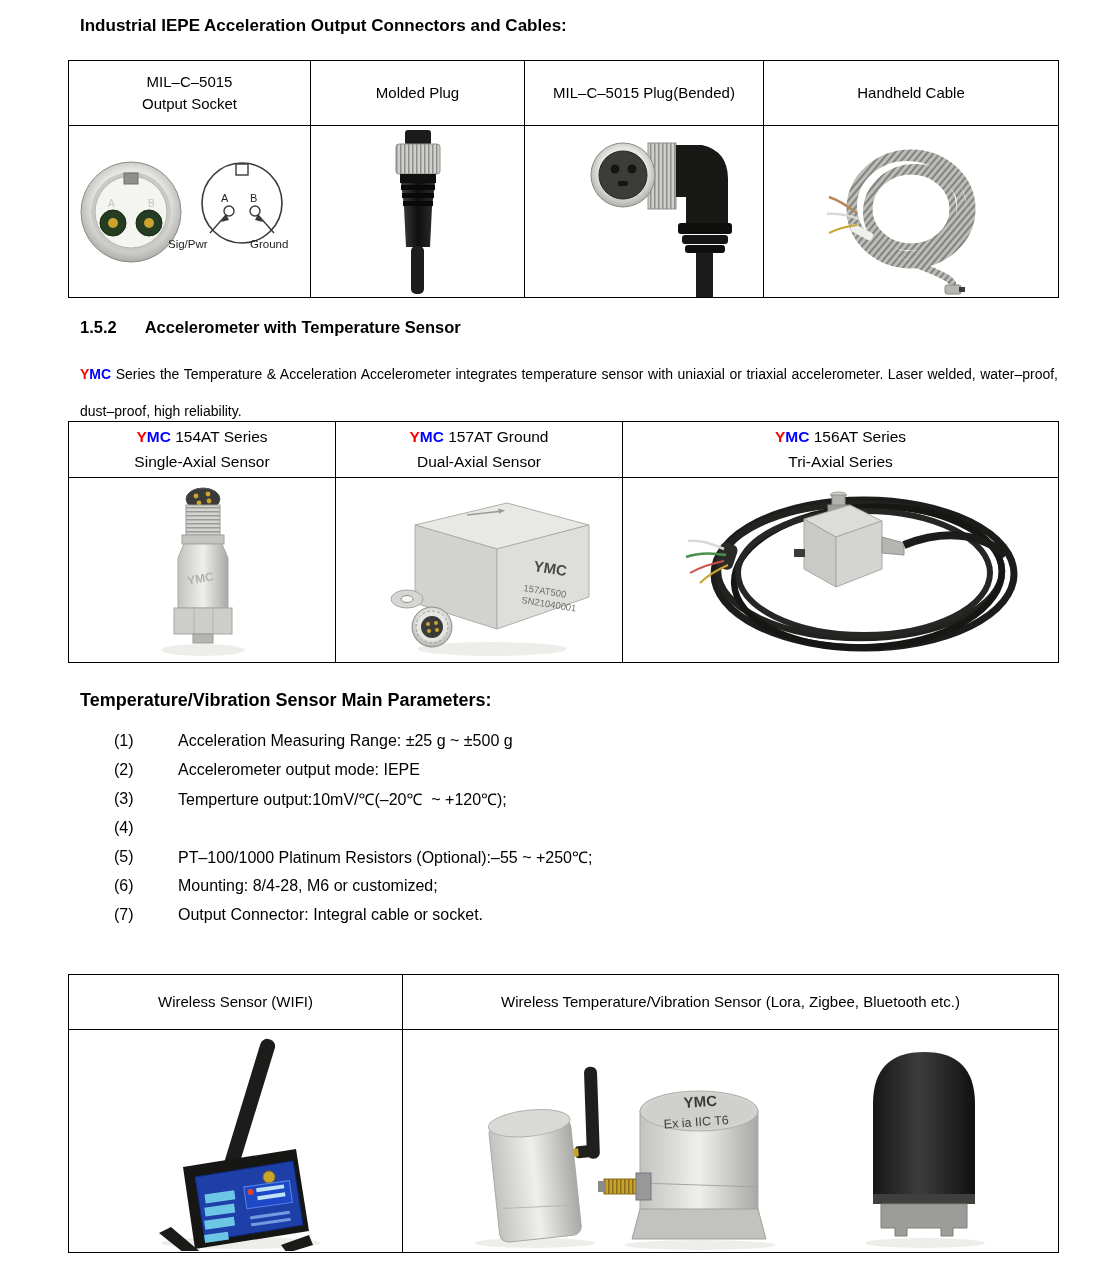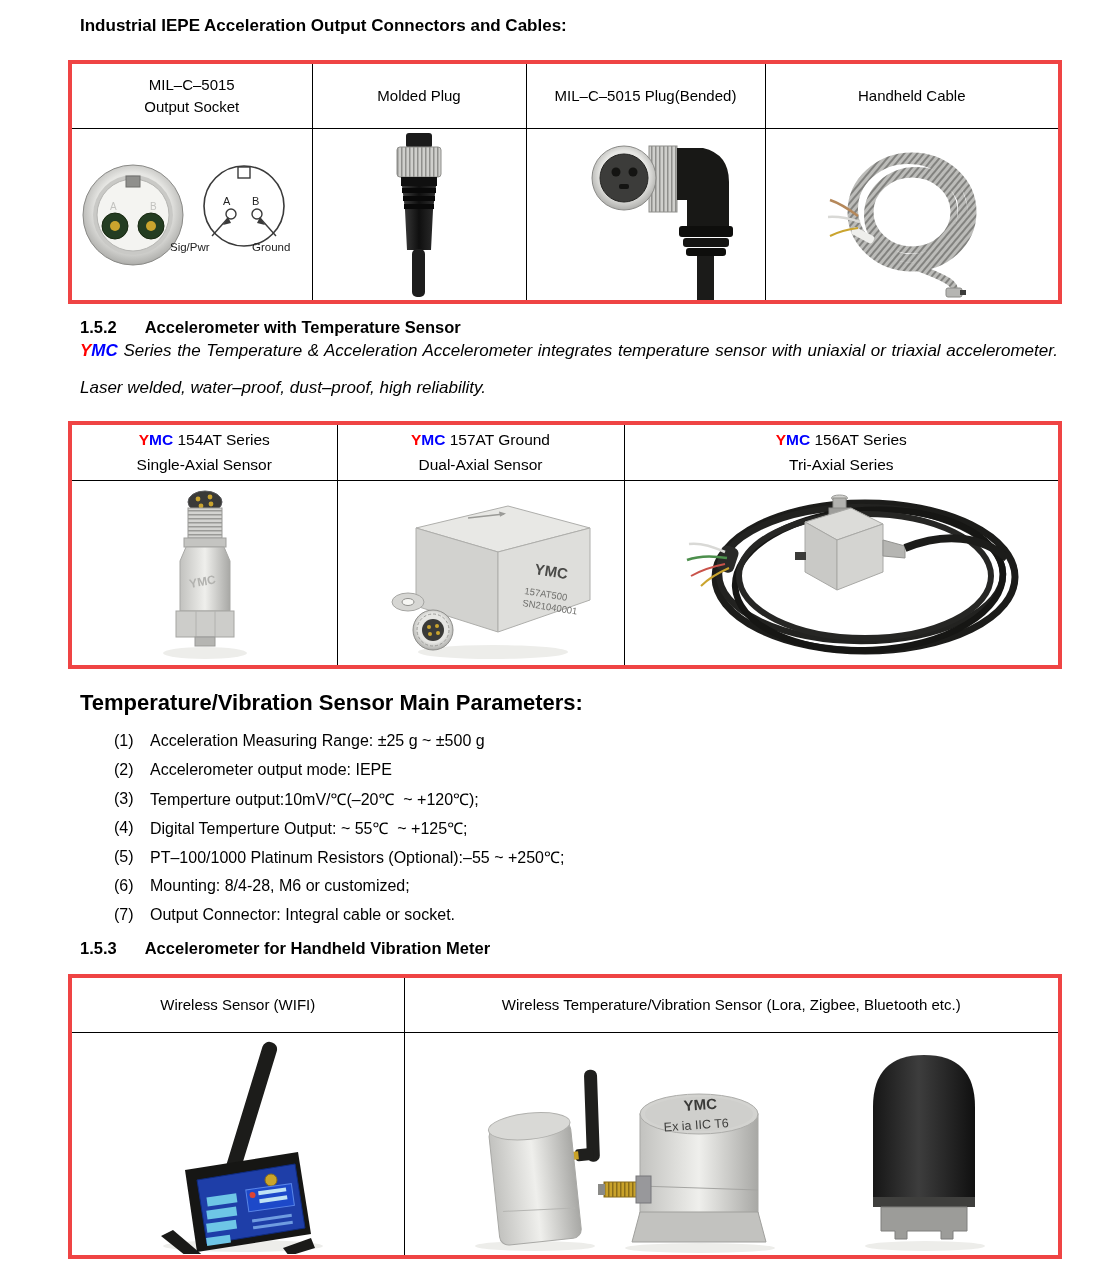--- a/index.html
+++ b/index.html
@@ -1,36 +1,36 @@
 <!DOCTYPE html>
 <html><head>
 <meta charset="utf-8">
 <style>
   html,body{margin:0;padding:0;background:#fff;}
   .page{position:relative;width:1102px;height:1264px;background:#ffffff;
         font-family:"Liberation Sans", sans-serif;color:#000;overflow:hidden;}
   .doc-title{position:absolute;left:80px;top:16px;font-size:17px;font-weight:bold;}
   .sec-head{position:absolute;left:80px;font-size:16.5px;font-weight:bold;}
   .sec-num{display:inline-block;margin-right:28px;}
-  .para{position:absolute;left:80px;top:332px;width:978px;font-size:17px;
-        line-height:37px;text-align:justify;font-style:italic;}
+  .para{position:absolute;left:80px;top:356px;width:978px;font-size:14px;
+        line-height:37px;text-align:justify;}
   .brand-y{font-weight:bold;color:#ff0000;}
   .brand-mc{font-weight:bold;color:#0000ff;}
   table.doc{border-collapse:collapse;table-layout:fixed;position:absolute;left:68px;}
-  table.doc{border:4px solid #ef4444;}
+  table.doc{border:1px solid #ef4444;}
   table.doc td{border:1px solid #000;padding:0;text-align:center;vertical-align:middle;}
   td.hdr{font-size:15px;line-height:1.45;white-space:pre-line;}
   td.hdr2 div{font-size:15.5px;line-height:1.55;}
   td.img-cell{background:#fff;}
   td.img-cell svg{display:block;margin:0 auto;}
-  .params-head{position:absolute;left:80px;top:690px;font-size:22px;font-weight:bold;}
+  .params-head{position:absolute;left:80px;top:690px;font-size:18px;font-weight:bold;}
   .params-list{position:absolute;left:114px;top:726px;font-size:16px;}
   .param-row{display:flex;height:29px;align-items:center;}
   .param-num{width:36px;flex:none;}
-  .param-text{white-space:pre;}
+  .param-text{white-space:pre;margin-left:28px;}
   svg text{font-family:"Liberation Sans", sans-serif;}
 </style>
 </head>
 <body>
 
 <div class="page">
 
   <svg width="0" height="0" style="position:absolute" aria-hidden="true">
     <defs>
       <linearGradient id="gSilverSoft" x1="0" y1="0" x2="1" y2="0">
@@ -273,39 +273,35 @@
     <div class="param-row">
         <span class="param-num">(2)</span>
         <span class="param-text">Accelerometer output mode: IEPE</span>
       </div>
     <div class="param-row">
         <span class="param-num">(3)</span>
         <span class="param-text">Temperture output:10mV/℃(–20℃  ~ +120℃);</span>
       </div>
     <div class="param-row">
         <span class="param-num">(4)</span>
-        <span class="param-text">Digital Temperture Output: ~ 55℃  ~ +125℃;</span>
       </div>
     <div class="param-row">
         <span class="param-num">(5)</span>
         <span class="param-text">PT–100/1000 Platinum Resistors (Optional):–55 ~ +250℃;</span>
       </div>
     <div class="param-row">
         <span class="param-num">(6)</span>
         <span class="param-text">Mounting: 8/4-28, M6 or customized;</span>
       </div>
     <div class="param-row">
         <span class="param-num">(7)</span>
         <span class="param-text">Output Connector: Integral cable or socket.</span>
       </div>
   </div>
 
-  <div class="sec-head" style="top:939px">
-    <span class="sec-num">1.5.3</span><span>Accelerometer for Handheld Vibration Meter</span>
-  </div>
 
   <table class="doc" style="top:974px;width:990px;">
     <colgroup>
         <col style="width:334px">
         <col style="width:656px">
       </colgroup>
     <tbody>
         <tr>
       <td class="hdr" style="height:54px">Wireless Sensor (WIFI)</td>
       <td class="hdr">Wireless Temperature/Vibration Sensor (Lora, Zigbee, Bluetooth etc.)</td>

